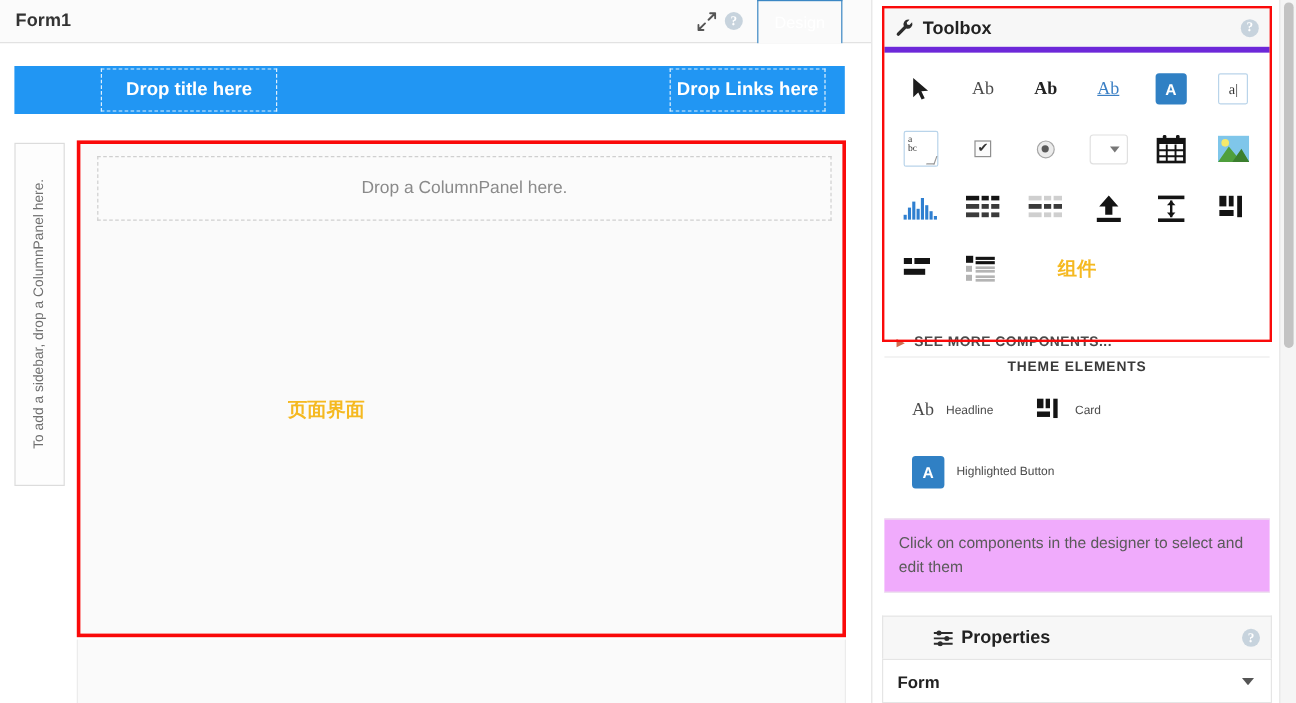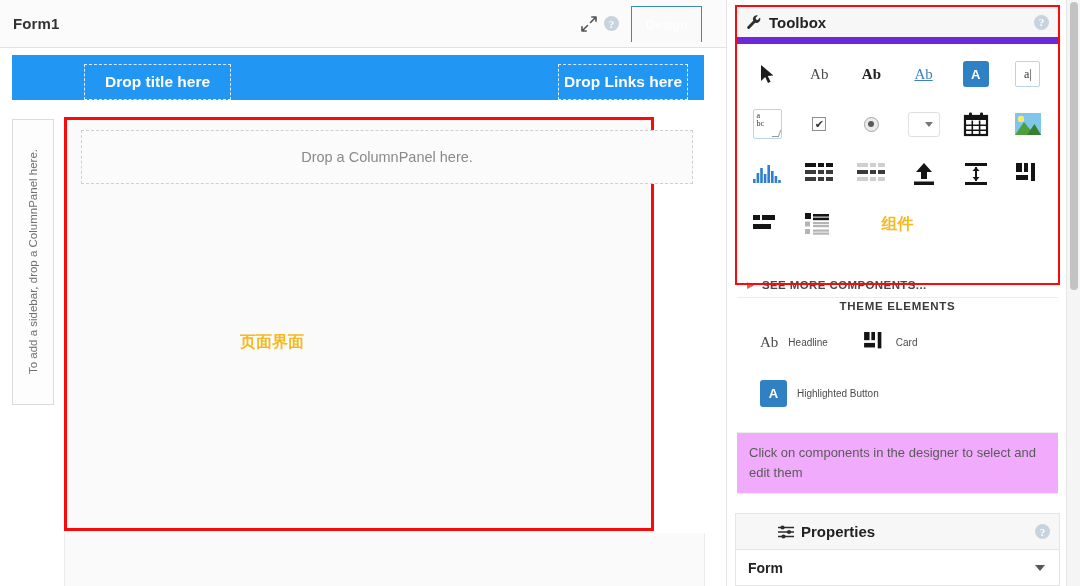--- a/index.html
+++ b/index.html
@@ -8,21 +8,21 @@
     background: #ffffff;
     font-family: "Liberation Sans", sans-serif;
     overflow: hidden;
   }
   .app { position: relative; width: 1080px; height: 586px; background:#fff; }
 
   
   .designer { position:absolute; left:0; top:0; width:726px; height:586px; background:#fff; }
 
   .form-header {
-    position:absolute; left:0; top:0; width:726px; height:48px;
+    position:absolute; left:0; top:0; width:726px; height:36px;
     background:#fbfbfb; border-bottom:1px solid #e2e2e2;
     display:flex; align-items:center;
   }
   .form-title {
     margin-left:13px; font-size:15px; font-weight:bold; color:#333;
     letter-spacing:.1px;
   }
   .header-right { margin-left:auto; display:flex; align-items:center; height:48px; }
   .ico-expand {
     width:26px; height:26px; display:flex; align-items:center; justify-content:center;
@@ -36,22 +36,22 @@
   .tab {
     height:36px; min-width:71px; display:flex; align-items:center; justify-content:center;
     font-size:13.5px; color:#333; background:#f6f6f6;
     border:1px solid #e0e0e0; border-bottom:none; margin-right:-1px;
   }
   .tab.active { background:#3b87c4; color:#fff; border-color:#3b87c4; }
   .tab:last-child { margin-right:24px; background:#fafafa; }
 
   
   .banner {
-    position:absolute; left:12px; top:55px; width:692px; height:45px;
-    background:#2196f3; display:flex; align-items:flex-end;
+    position:absolute; left:12px; top:55px; width:692px; height:40px;
+    background:#2196f3; display:flex; align-items:center;
   }
   .drop-title {
     margin-left:72px; border:1px dashed rgba(255,255,255,.85);
     padding:8px 20px; color:#fff; font-size:15.5px; font-weight:bold;
   }
   .drop-links {
     margin-left:auto; margin-right:16px;
     border:1px dashed rgba(255,255,255,.85);
     padding:8px 5px; color:#fff; font-size:15.5px; font-weight:bold;
   }
@@ -62,21 +62,21 @@
     border:1px solid #dcdcdc; background:#fdfdfd;
     display:flex; align-items:center; justify-content:center;
   }
   .side-drop span {
     writing-mode:vertical-rl; transform:rotate(180deg);
     font-size:11.5px; color:#6f6f6f; white-space:nowrap;
   }
 
   
   .canvas-red {
-    position:absolute; left:64px; top:117px; width:590px; height:414px;
+    position:absolute; left:64px; top:117px; width:641px; height:414px;
     border:3px solid #fa0a0a; background:#fafafa;
   }
   .col-drop {
     position:absolute; left:14px; top:10px; width:612px; height:54px;
     border:1px dashed #cfcfcf; background:#fbfbfb;
     display:flex; align-items:center; justify-content:center;
   }
   .col-drop span { font-size:14.5px; color:#8a8a8a; }
   .cn-anno-page {
     position:absolute; left:173px; top:212px;
@@ -92,21 +92,21 @@
   .right { position:absolute; left:726px; top:0; width:354px; height:586px; background:#fff;
            border-left:1px solid #e3e3e3; }
 
   .tb-red {
     position:absolute; left:8px; top:5px; width:325px; height:280px;
     border:2px solid #fa0a0a; pointer-events:none; z-index:5;
   }
 
   .tb-head {
     position:absolute; left:10px; top:7px; width:321px; height:37px;
-    background:#f7f7f7; border-bottom:7px solid #6d28d9;
+    background:#f7f7f7; border-bottom:5px solid #6d28d9;
     display:flex; align-items:center;
   }
   .tb-head .wrench { margin-left:9px; display:flex; align-items:center; color:#2d2d2d; }
   .tb-head .ttl { margin-left:7px; font-size:15px; font-weight:bold; color:#222; }
   .tb-head .ico-help { margin-left:auto; margin-right:9px; }
 
   .tb-body {
     position:absolute; left:10px; top:44px; width:321px; height:240px; background:#fff;
   }
   .tb-grid {

